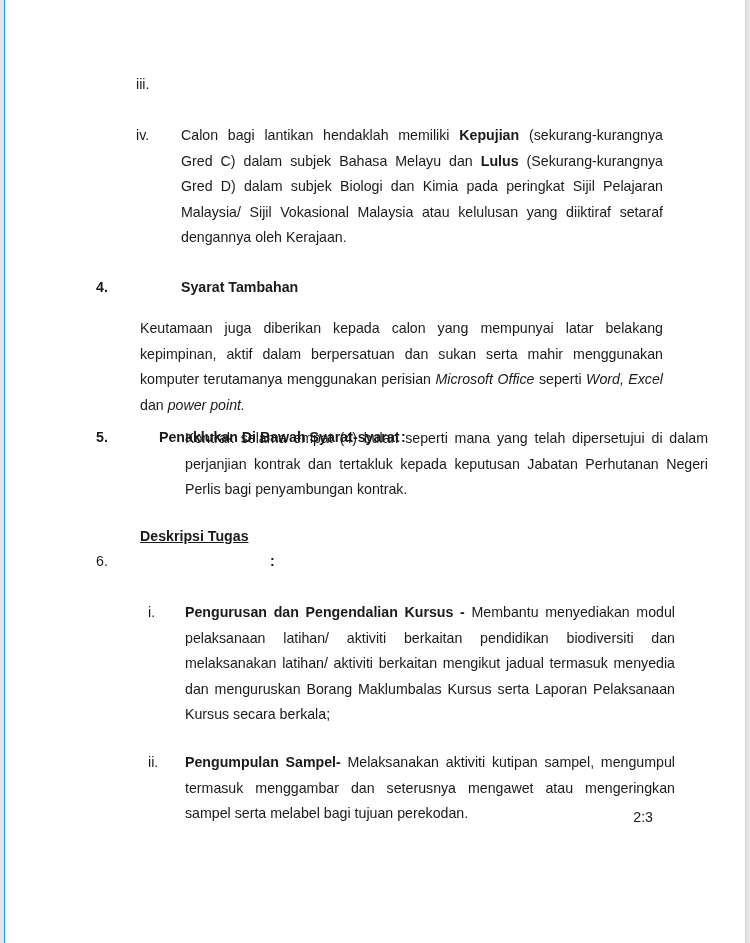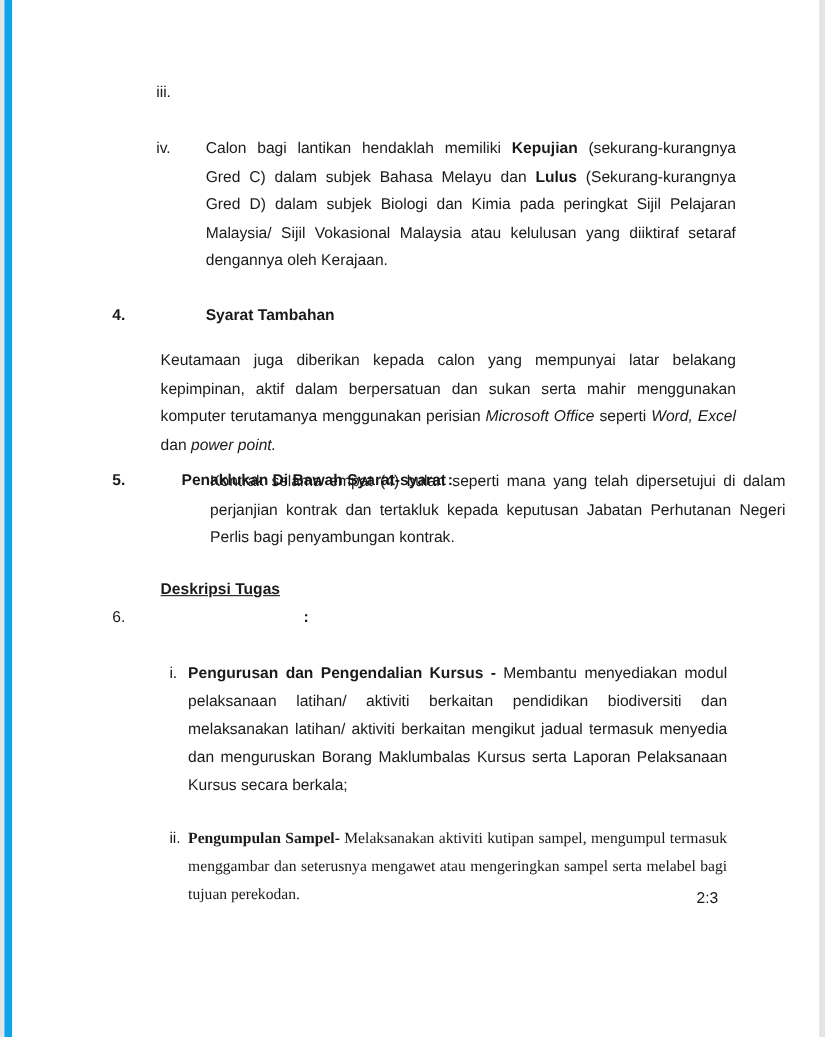--- a/index.html
+++ b/index.html
@@ -5,37 +5,37 @@
   html, body { margin: 0; padding: 0; }
   body {
     width: 750px; height: 943px; overflow: hidden;
     background: #e4e4e8;
     font-family: "Liberation Sans", sans-serif;
     color: #1a1a1a;
   }
   .page {
     position: absolute; left: 4px; top: 0; width: 742px; height: 943px;
     background: #ffffff;
-    border-left: 7px solid #0ea5e9;
+    border-left: 1px solid #0ea5e9;
     border-right: 1px solid #d4d4da;
     box-sizing: border-box;
   }
   .txt { font-size: 14.2px; line-height: 25.5px; }
   .just { text-align: justify; text-align-last: auto; }
   .abs { position: absolute; }
   b { font-weight: bold; }
   i { font-style: italic; }
   .sub-num { position: absolute; left: 131px; }
   .sub-body { position: absolute; left: 176px; width: 482px; }
   .sec-num { position: absolute; left: 91px; font-weight: bold; }
   .sec-num.normal { font-weight: normal; }
   .sec-title { position: absolute; left: 135px; font-weight: bold; }
   .sec-body { position: absolute; left: 135px; width: 523px; }
   .task-num { position: absolute; left: 143px; }
-  .task-body { position: absolute; left: 160px; width: 490px; }
+  .task-body { position: absolute; left: 180px; width: 490px; }
   .pnum { position: absolute; right: 92px; top: 805px; }
 </style>
 </head>
 <body>
 
 <div class="page">
 
   <div class="txt sub-num" style="top:72px;">iii.</div>
 
   <div class="txt sub-num" style="top:123px;">iv.</div>
@@ -51,16 +51,16 @@
   <div class="txt sec-body just" style="top:426px;margin-left:45px;">Kontrak selama empat (4) bulan seperti mana yang telah dipersetujui di dalam perjanjian kontrak dan tertakluk kepada keputusan Jabatan Perhutanan Negeri Perlis bagi penyambungan kontrak.</div>
 
   <div class="txt sec-num normal" style="top:549px;">6.</div>
   <div class="txt sec-title" style="top:524px;text-decoration:underline;">Deskripsi Tugas</div>
   <div class="txt abs" style="top:549px; left:265px; font-weight:bold;">:</div>
 
   <div class="txt task-num" style="top:600px;">i.</div>
   <div class="txt task-body just" style="top:600px;"><b>Pengurusan dan Pengendalian Kursus -</b><span> Membantu menyediakan modul pelaksanaan latihan/ aktiviti berkaitan pendidikan biodiversiti dan melaksanakan latihan/ aktiviti berkaitan mengikut jadual termasuk menyedia dan menguruskan Borang Maklumbalas Kursus serta Laporan Pelaksanaan Kursus secara berkala;</span></div>
 
   <div class="txt task-num" style="top:750px;">ii.</div>
-  <div class="txt task-body just" style="top:750px;font-family:Liberation Serif, serif;"><b>Pengumpulan Sampel-</b><span> Melaksanakan aktiviti kutipan sampel, mengumpul termasuk menggambar dan seterusnya mengawet atau mengeringkan sampel serta melabel bagi tujuan perekodan.</span></div>
+  <div class="txt task-body just" style="top:750px;"><b>Pengumpulan Sampel-</b><span> Melaksanakan aktiviti kutipan sampel, mengumpul termasuk menggambar dan seterusnya mengawet atau mengeringkan sampel serta melabel bagi tujuan perekodan.</span></div>
 
   <div class="txt pnum">2:3</div>
 </div>
 
 </body></html>

